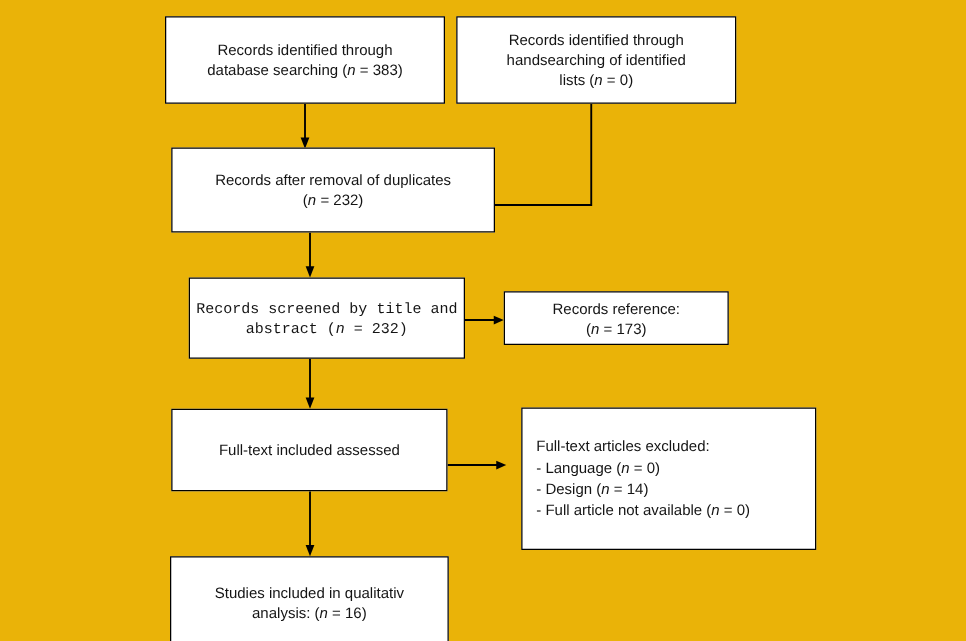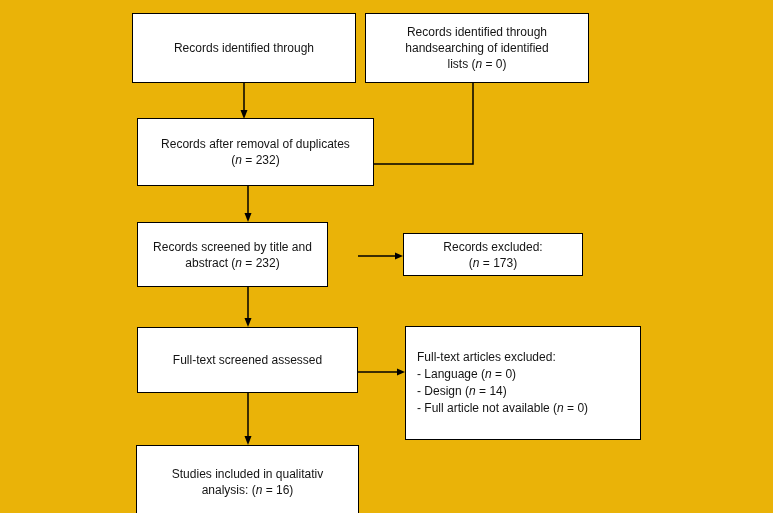--- a/index.html
+++ b/index.html
@@ -27,25 +27,26 @@
     text-align: center;
     padding: 2px 4px;
   }
   .box .ln { white-space: nowrap; }
   .box.align-left {
     align-items: flex-start;
     text-align: left;
     padding-left: 11px;
     padding-right: 4px;
     line-height: 17px;
+    margin-left: 12px;
   }
   #b1 { left: 132px; top: 13px;  width: 224px; height: 70px; }
   #b2 { left: 365px; top: 13px;  width: 224px; height: 70px; }
-  #b3 { left: 137px; top: 118px; width: 237px; height: 68px; }
-  #b4 { left: 137px; top: 222px; width: 191px; height: 65px; }
+  #b3 { left: 137px; top: 118px; width: 259px; height: 68px; }
+  #b4 { left: 151px; top: 222px; width: 221px; height: 65px; font-family: Liberation Mono, monospace; }
   #b5 { left: 403px; top: 233px; width: 180px; height: 43px; }
   #b6 { left: 137px; top: 327px; width: 221px; height: 66px; }
   #b7 { left: 405px; top: 326px; width: 236px; height: 114px; }
   #b8 { left: 136px; top: 445px; width: 223px; height: 74px; }
   svg.arrows {
     position: absolute;
     left: 0; top: 0;
     width: 773px; height: 513px;
     pointer-events: none;
   }
@@ -87,45 +88,46 @@
       <polygon points="397,368.5 397,375.5 405,372"></polygon>
     </g>
     <g>
       <line x1="248" y1="393" x2="248" y2="437"></line>
       <polygon points="244.5,436 251.5,436 248,445"></polygon>
     </g>
   </svg>
 
   <div id="b1" class="box">
       <div class="ln">Records identified through</div>
+      <div class="ln">database searching (<i>n</i> = 383)</div>
     </div>
 
   <div id="b2" class="box">
       <div class="ln">Records identified through</div>
       <div class="ln">handsearching of identified</div>
       <div class="ln">lists (<i>n</i> = 0)</div>
     </div>
 
   <div id="b3" class="box">
       <div class="ln">Records after removal of duplicates</div>
       <div class="ln">(<i>n</i> = 232)</div>
     </div>
 
   <div id="b4" class="box">
       <div class="ln">Records screened by title and</div>
       <div class="ln">abstract (<i>n</i> = 232)</div>
     </div>
 
   <div id="b5" class="box">
-      <div class="ln">Records excluded:</div>
+      <div class="ln">Records reference:</div>
       <div class="ln">(<i>n</i> = 173)</div>
     </div>
 
   <div id="b6" class="box">
-      <div class="ln">Full-text screened assessed</div>
+      <div class="ln">Full-text included assessed</div>
     </div>
 
   <div id="b7" class="box align-left">
       <div class="ln">Full-text articles excluded:</div>
       <div class="ln">- Language (<i>n</i> = 0)</div>
       <div class="ln">- Design (<i>n</i> = 14)</div>
       <div class="ln">- Full article not available (<i>n</i> = 0)</div>
     </div>
 
   <div id="b8" class="box">

